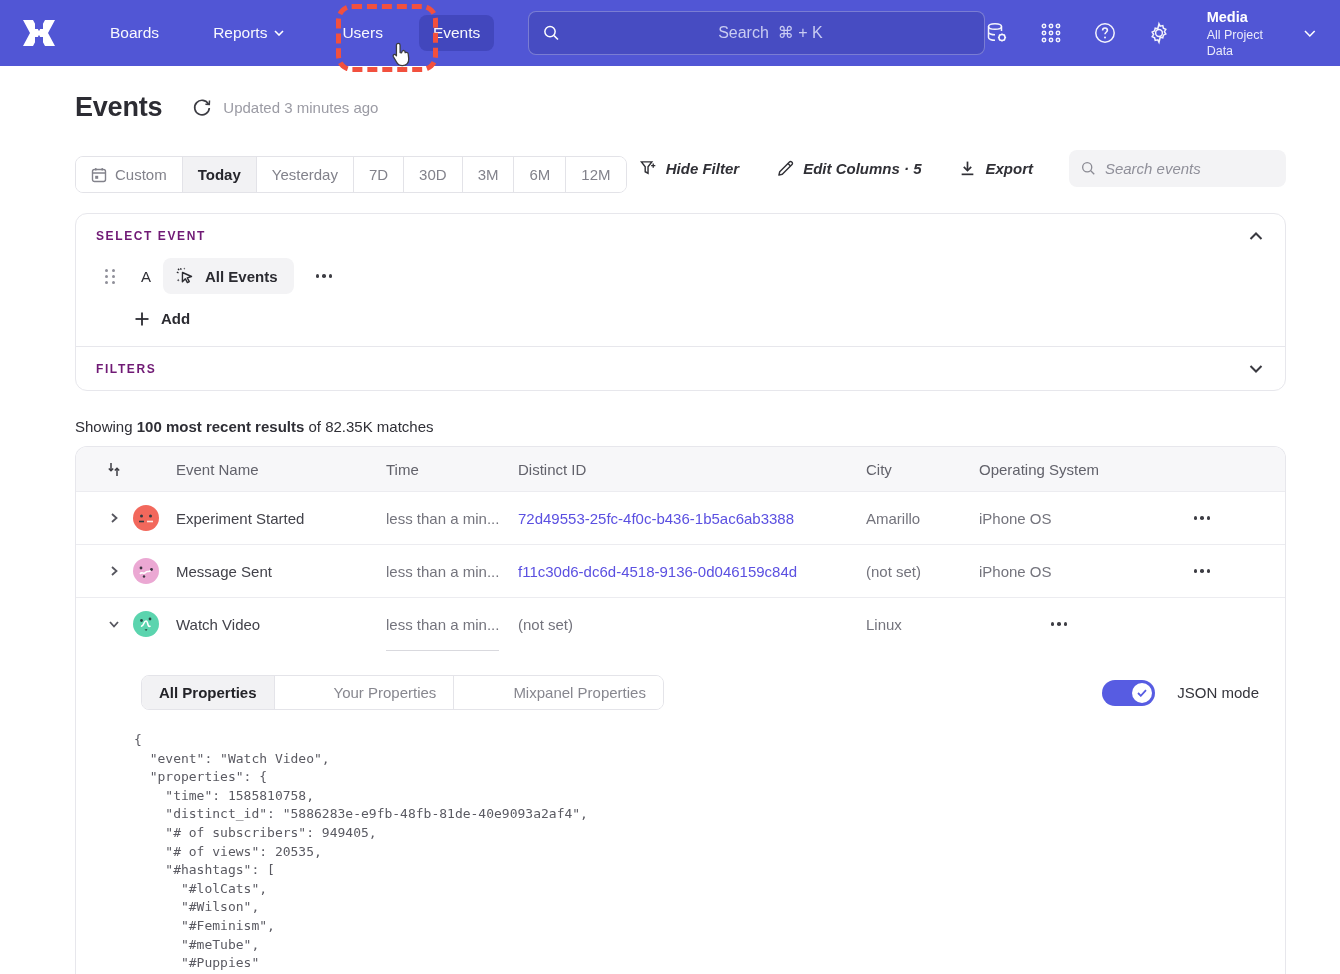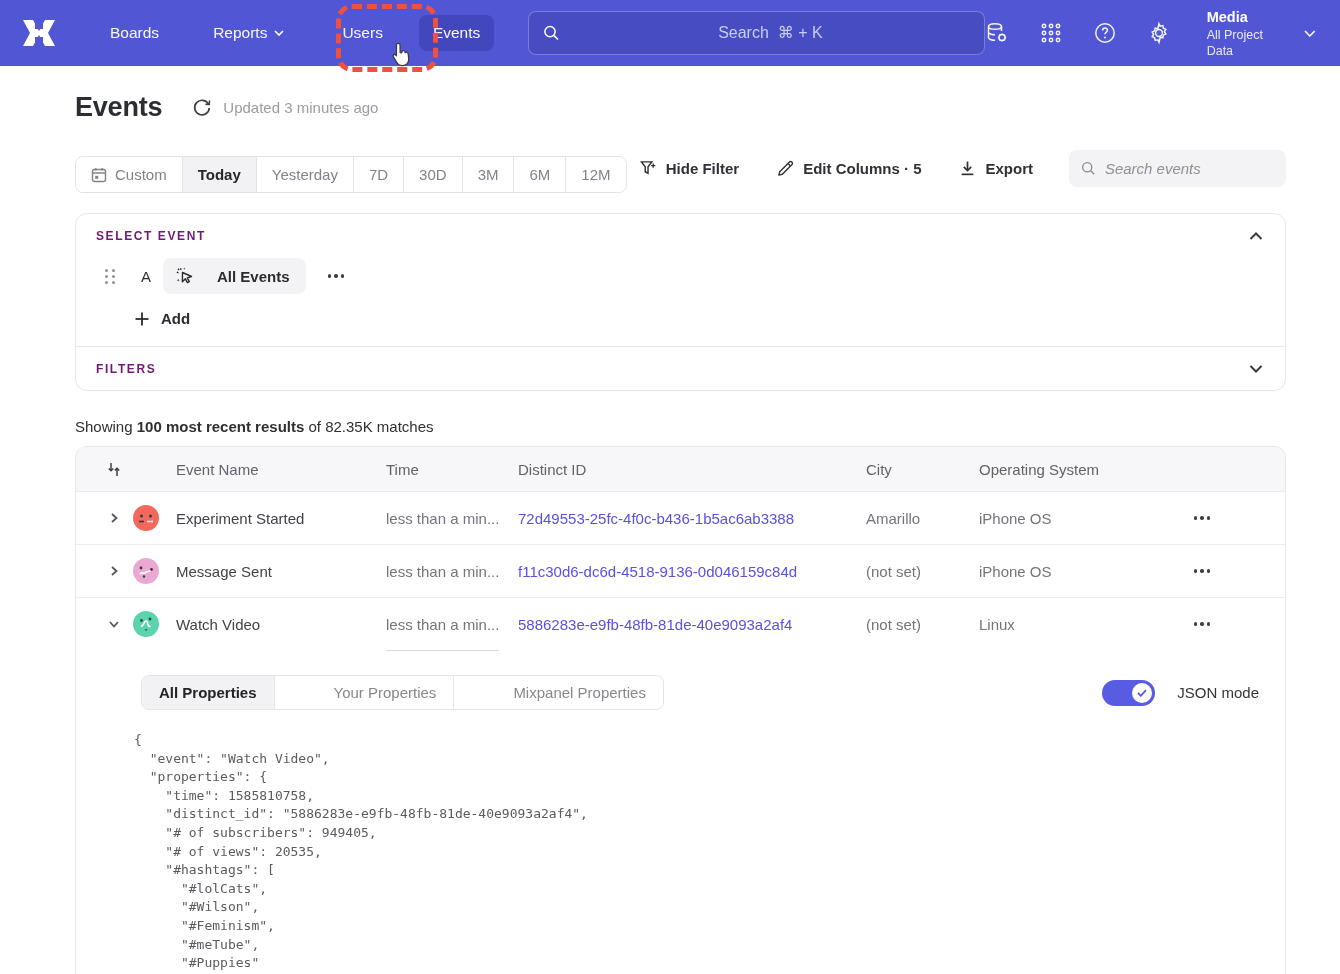--- a/index.html
+++ b/index.html
@@ -34,38 +34,38 @@
   .refresh-btn { margin-left:30px; width:20px; height:20px; color:#3c3c43; cursor:pointer; }
   .updated { margin-left:11px; color:#9b9ba4; font-size:15px; }
 
   
   .toolbar { margin-top:20px; display:flex; align-items:center; }
   .seg-group { display:flex; border:1px solid #e3e3e8; border-radius:8px; overflow:hidden; height:37px;margin-top:13px; }
   .seg { display:flex; align-items:center; gap:8px; padding:0 15px; font-size:15px; color:#82828b; border-right:1px solid #e3e3e8; cursor:pointer; background:#fff; white-space:nowrap; }
   .seg:last-child { border-right:none; }
   .seg.active { background:#f2f2f4; color:#26262c; font-weight:bold; }
   .toolbar-right { margin-left:auto; display:flex; align-items:center; }
-  .tool-btn { display:flex; align-items:center; gap:9px; color:#303036; font-size:15px; font-weight:bold; cursor:pointer; padding:6px 4px; white-space:nowrap; }
+  .tool-btn { display:flex; align-items:center; gap:9px; color:#303036; font-size:15px; font-weight:bold; cursor:pointer; padding:6px 4px; white-space:nowrap;font-style:italic; }
   .tool-btn + .tool-btn { margin-left:30px; }
   .tool-icon { width:17px; height:17px; color:#303036; flex:none; }
   .search-events { margin-left:32px; width:217px; height:37px; background:#f3f3f5; border-radius:8px; display:flex; align-items:center; padding:0 12px; gap:9px; }
   .search-events input { background:transparent; border:none; outline:none; font-size:15px; color:#3a3a41; width:100%; font-family:inherit;font-style:italic; }
   .search-events input::placeholder { color:#8f8f99; opacity:1; }
 
   
   .card { border:1px solid #e7e7ec; border-radius:12px; background:#fff; }
   .select-card { margin-top:20px; }
   .sec-head { display:flex; align-items:center; padding:15px 22px 0 20px; }
   .sec-label { font-size:12px; font-weight:bold; letter-spacing:1.6px; color:#701a75; }
   .collapse-btn { margin-left:auto; width:14px; height:9px; color:#3a3a41; cursor:pointer; }
   .event-row { display:flex; align-items:center; margin:15px 0 0 29px; }
   .drag-handle { display:grid; grid-template-columns:repeat(2,3px); gap:3px 4px; cursor:grab; margin-right:26px; }
   .drag-handle i { width:3px; height:3px; border-radius:50%; background:#8f8f99; }
   .row-letter { font-size:15px; color:#2f2f36; width:22px; }
-  .event-chip { display:flex; align-items:center; gap:22px; background:#f3f3f5; border-radius:8px; height:36px; padding:0 16px 0 12px; font-size:15px; font-weight:bold; color:#2b2b31; cursor:pointer; }
+  .event-chip { display:flex; align-items:center; gap:10px; background:#f3f3f5; border-radius:8px; height:36px; padding:0 16px 0 12px; font-size:15px; font-weight:bold; color:#2b2b31; cursor:pointer; }
   .chip-icon { width:20px; height:20px; color:#2b2b31; }
   .more-btn { margin-left:16px; cursor:pointer; padding:6px; display:flex; gap:3px; }
   .more-btn i, .row-menu i { width:3.5px; height:3.5px; border-radius:50%; background:#3e3e45; display:block; }
   .add-btn { display:flex; align-items:center; gap:12px; margin:16px 0 19px 59px; font-size:15px; font-weight:bold; color:#2b2b31; cursor:pointer; width:fit-content; }
   .plus-icon { width:14px; height:14px; color:#2b2b31; }
   .card-divider { border-top:1px solid #e7e7ec; }
   .filters-row { display:flex; align-items:center; padding:0 22px 0 20px; height:43px; }
   .expand-btn { margin-left:auto; width:14px; height:9px; color:#3a3a41; cursor:pointer; }
 
   
@@ -380,21 +380,20 @@
           </svg>
         <svg class="avatar" viewBox="0 0 28 28">
           <circle cx="14" cy="14" r="13" fill="#5bd4ae"></circle>
           <circle cx="9.5" cy="10.5" r="1.4" fill="#274a44"></circle>
             <circle cx="18" cy="9" r="1.4" fill="#274a44"></circle>
           <path d="M9 16c3 1 2.5-5 5-5s1 7 4.5 5" fill="none" stroke="#fff" stroke-width="1.6"></path>
           <path d="M12.5 19.5l3-.5-1.3 2z" fill="#274a44"></path>
         </svg>
         <span class="cell-name">Watch Video</span>
         <span class="cell-time">less than a min...</span>
-        <span class="cell-id">5886283e-e9fb-48fb-81de-40e9093a2af4</span>
         <span class="cell-dim">(not set)</span>
         <span class="cell-dim">Linux</span>
         <span class="row-menu">
             <i></i>
             <i></i>
             <i></i>
           </span>
         <div class="time-divider"></div>
       </div>
 

